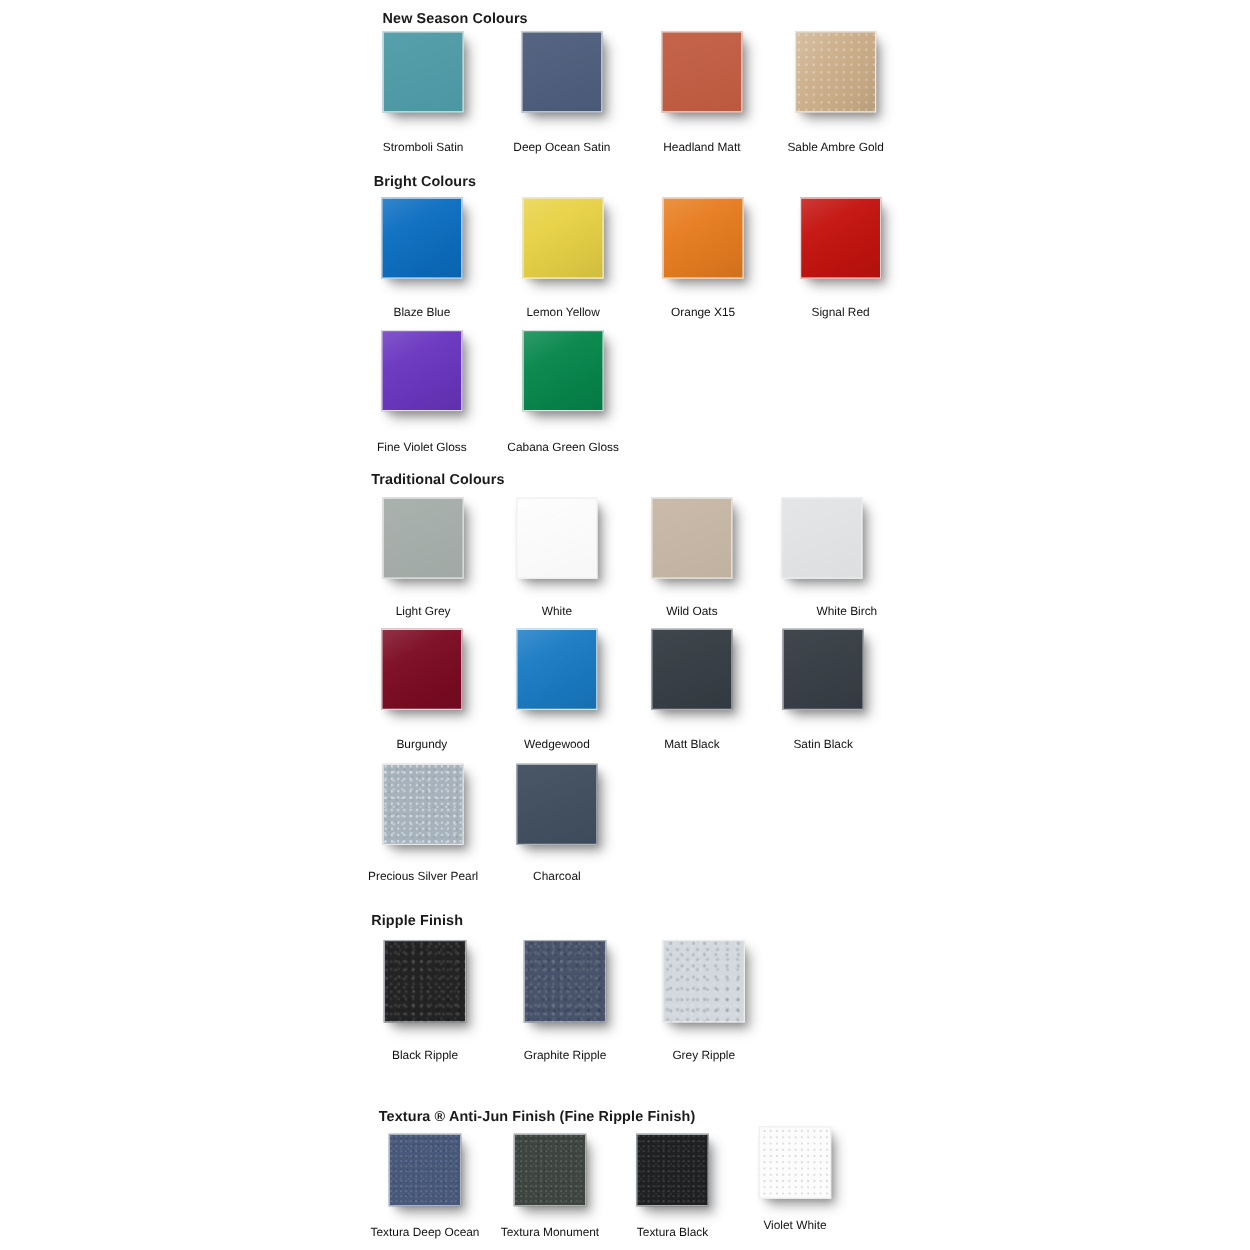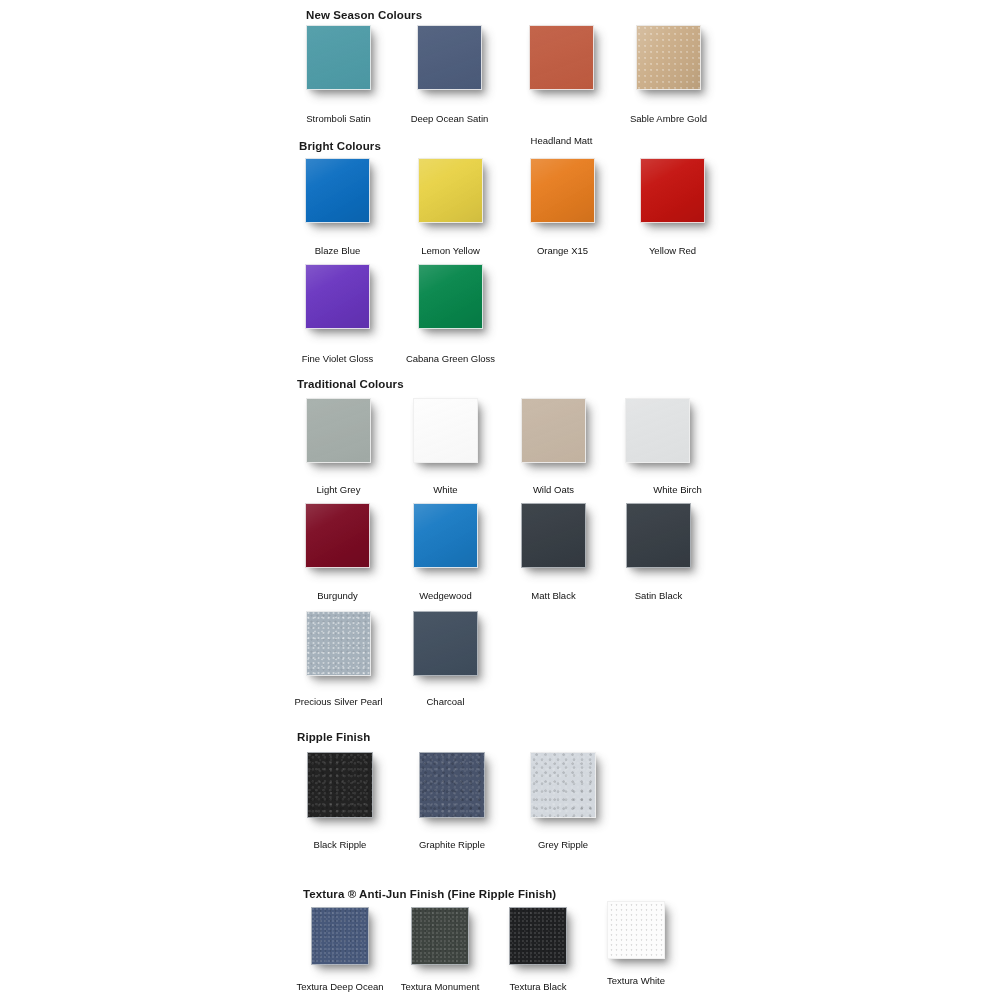--- a/index.html
+++ b/index.html
@@ -110,42 +110,42 @@
       <div class="swatch pale-edge tex-flat" title="Stromboli Satin" style="width: 65px; height: 65px; background-color: rgb(76, 154, 166);"></div>
     </div>
     <div class="swatch-label" style="left: 266px; top: 113px; width: 145px;">Stromboli Satin</div>
     <div class="swatch-cell" style="left: 417px; top: 25px; width: 65px; height: 65px;">
       <div class="swatch pale-edge tex-flat" title="Deep Ocean Matt" style="width: 65px; height: 65px; background-color: rgb(75, 91, 122);"></div>
     </div>
     <div class="swatch-label" style="left: 377px; top: 113px; width: 145px;">Deep Ocean Satin</div>
     <div class="swatch-cell" style="left: 529px; top: 25px; width: 65px; height: 65px;">
       <div class="swatch pale-edge tex-flat" title="Headland Matt" style="width: 65px; height: 65px; background-color: rgb(192, 91, 64);"></div>
     </div>
-    <div class="swatch-label" style="left: 489px; top: 113px; width: 145px; margin-top: 22px;">Headland Matt</div>
+    <div class="swatch-label" style="left: 489px; top: 113px; width: 145px;">Headland Matt</div>
     <div class="swatch-cell" style="left: 636px; top: 25px; width: 65px; height: 65px;">
       <div class="swatch pale-edge tex-metallic" title="Sable Ambre Gold" style="width: 65px; height: 65px; background-color: rgb(203, 173, 135);"></div>
     </div>
     <div class="swatch-label" style="left: 596px; top: 113px; width: 145px;">Sable Ambre Gold</div>
     <div class="section-title" style="left: 299px; top: 139px;">Bright Colours</div>
     <div class="swatch-cell" style="left: 305px; top: 158px; width: 65px; height: 65px;">
       <div class="swatch pale-edge tex-gloss" title="Blaze Blue" style="width: 65px; height: 65px; background-color: rgb(12, 110, 193);"></div>
     </div>
     <div class="swatch-label" style="left: 265px; top: 245px; width: 145px;">Blaze Blue</div>
     <div class="swatch-cell" style="left: 418px; top: 158px; width: 65px; height: 65px;">
       <div class="swatch pale-edge tex-gloss" title="Lemon Yellow" style="width: 65px; height: 65px; background-color: rgb(232, 210, 70);"></div>
     </div>
     <div class="swatch-label" style="left: 378px; top: 245px; width: 145px;">Lemon Yellow</div>
     <div class="swatch-cell" style="left: 530px; top: 158px; width: 65px; height: 65px;">
       <div class="swatch pale-edge tex-gloss" title="Orange X15" style="width: 65px; height: 65px; background-color: rgb(231, 125, 32);"></div>
     </div>
     <div class="swatch-label" style="left: 490px; top: 245px; width: 145px;">Orange X15</div>
     <div class="swatch-cell" style="left: 640px; top: 158px; width: 65px; height: 65px;">
       <div class="swatch pale-edge tex-gloss" title="Signal Red" style="width: 65px; height: 65px; background-color: rgb(196, 19, 15);"></div>
     </div>
-    <div class="swatch-label" style="left: 600px; top: 245px; width: 145px;">Yellow Red</div>
+    <div class="swatch-label" style="left: 600px; top: 245px; width: 145px;">Signal Red</div>
     <div class="swatch-cell" style="left: 305px; top: 264px; width: 65px; height: 65px;">
       <div class="swatch pale-edge tex-gloss" title="Deep Violet Gloss" style="width: 65px; height: 65px; background-color: rgb(106, 54, 192);"></div>
     </div>
     <div class="swatch-label" style="left: 265px; top: 353px; width: 145px;">Fine Violet Gloss</div>
     <div class="swatch-cell" style="left: 418px; top: 264px; width: 65px; height: 65px;">
       <div class="swatch pale-edge tex-gloss" title="Cabana Green Gloss" style="width: 65px; height: 65px; background-color: rgb(7, 135, 76);"></div>
     </div>
     <div class="swatch-label" style="left: 378px; top: 353px; width: 145px;">Cabana Green Gloss</div>
     <div class="section-title" style="left: 297px; top: 377px;">Traditional Colours</div>
     <div class="swatch-cell" style="left: 306px; top: 398px; width: 65px; height: 65px;">
@@ -210,14 +210,14 @@
       <div class="swatch dark-edge tex-fine" title="Textura Monument" style="width: 58px; height: 58px; background-color: rgb(62, 68, 64);"></div>
     </div>
     <div class="swatch-label" style="left: 371px; top: 981px; width: 138px;">Textura Monument</div>
     <div class="swatch-cell" style="left: 509px; top: 907px; width: 58px; height: 58px;">
       <div class="swatch dark-edge tex-fine" title="Textura Black" style="width: 58px; height: 58px; background-color: rgb(31, 32, 34);"></div>
     </div>
     <div class="swatch-label" style="left: 469px; top: 981px; width: 138px;">Textura Black</div>
     <div class="swatch-cell" style="left: 607px; top: 901px; width: 58px; height: 58px;">
       <div class="swatch pale-edge tex-fine" title="Textura White" style="width: 58px; height: 58px; background-color: rgb(252, 252, 252);"></div>
     </div>
-    <div class="swatch-label" style="left: 567px; top: 975px; width: 138px;">Textura White</div>
+    <div class="swatch-label" style="left: 567px; top: 975px; width: 138px;">Violet White</div>
   </div>
 
 </body></html>

